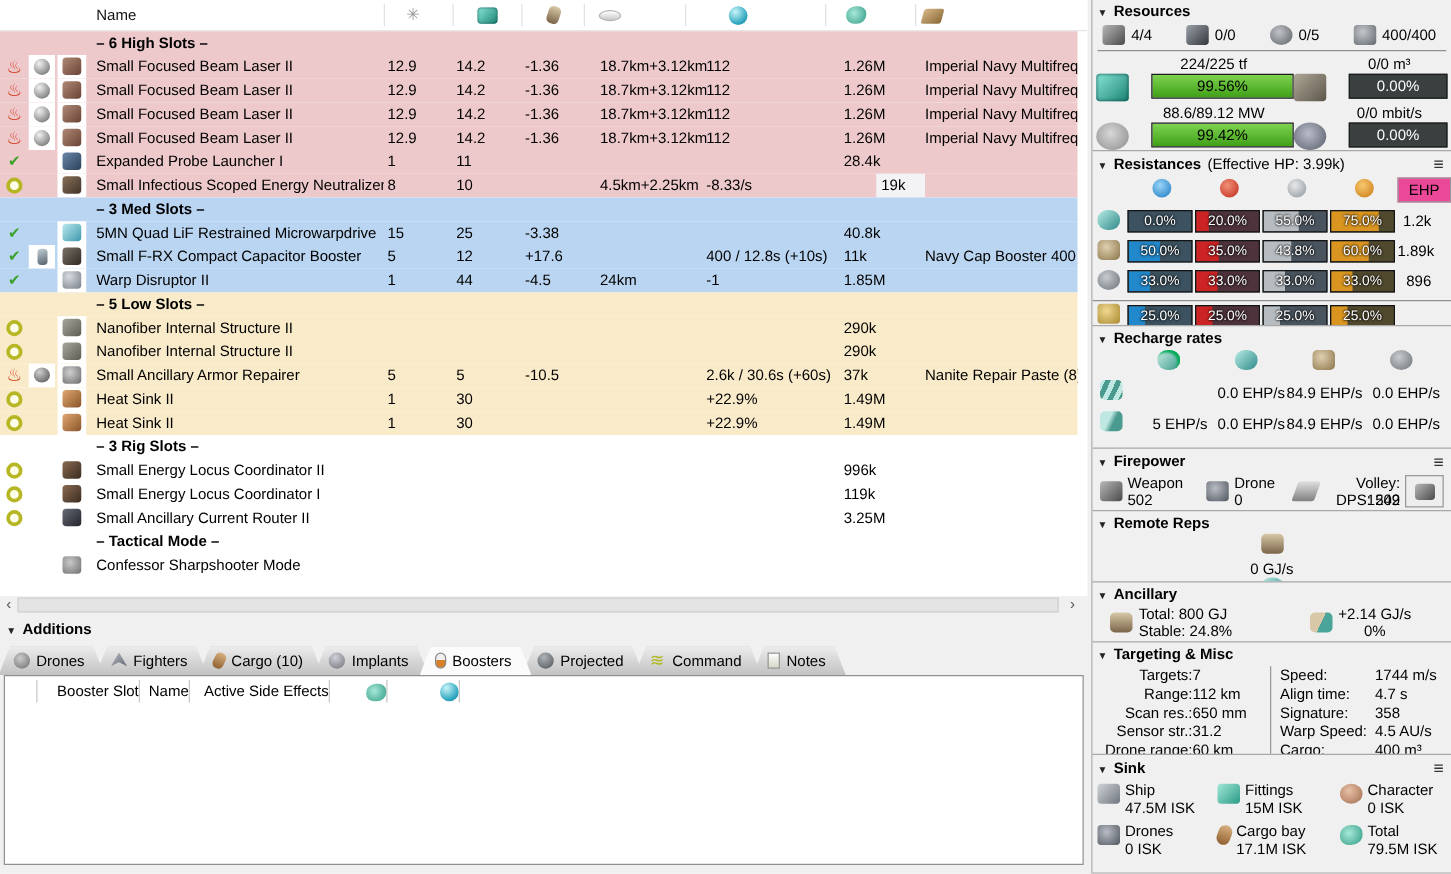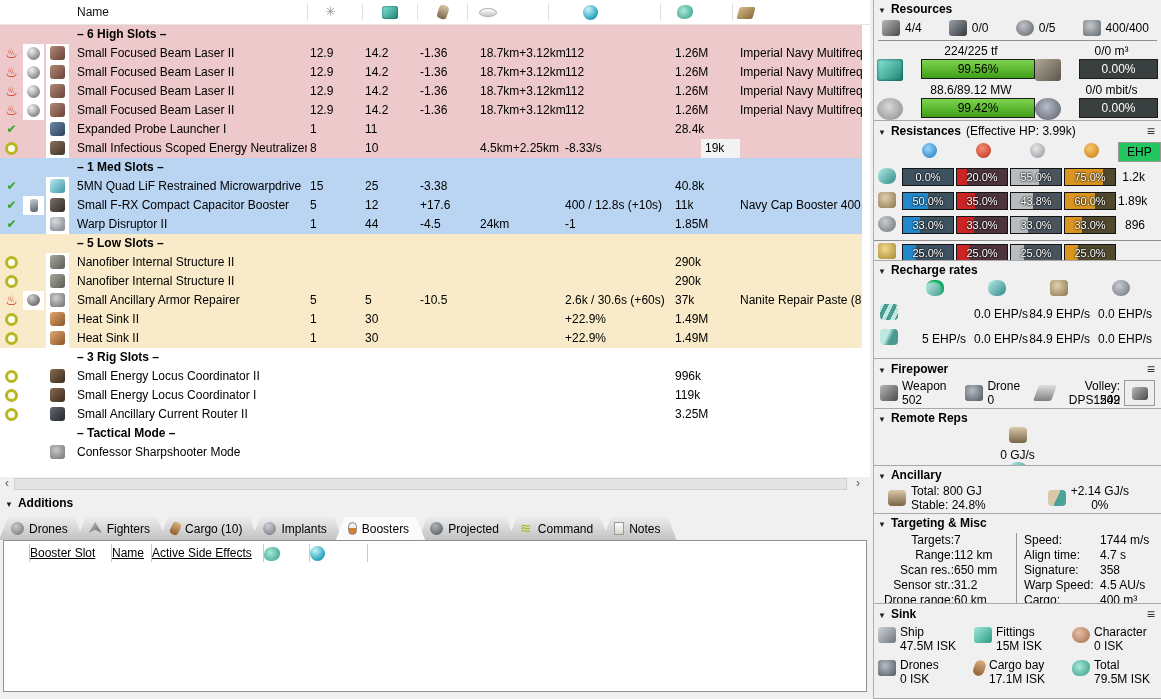--- a/index.html
+++ b/index.html
@@ -80,21 +80,21 @@
   .ti-drones-icon { background:radial-gradient(circle at 40% 35%,#cccccc,#6a6a6a); border-radius:50%; }
   .ti-fighters-icon { background:linear-gradient(135deg,#b8bcc4,#5a606c); clip-path:polygon(50% 0,100% 85%,50% 60%,0 85%); }
   .ti-cargo-icon { background:linear-gradient(#d8b080,#906030); border-radius:4px; width:9px; transform:rotate(25deg); }
   .ti-implants-icon { background:radial-gradient(circle at 40% 30%,#d0d0d8,#707078); border-radius:50%; }
   .ti-boosters-icon { width:9px; border-radius:5px; background:linear-gradient(180deg,#f0f0f0 45%,#d88028 45%); border:1px solid #888; }
   .ti-projected-icon { background:radial-gradient(circle at 40% 30%,#b0b4b8,#4a5054); border-radius:50%; }
   .ti-command-icon::before { content:"\224B"; color:#b0b818; font-size:14px; line-height:13px; }
   .ti-notes-icon { background:linear-gradient(#fdfdfd,#d8d8c8); border:1px solid #999; width:10px; }
   #add-box { position:absolute; left:3px; top:49px; width:864px; height:152px; background:#fff; border:1px solid #909090; }
   #boost-head { display:flex; height:24px; align-items:center; }
-  .bh-cell { height:18px; line-height:18px; border-right:1px solid #c8c8c8; text-align:left; overflow:hidden;text-decoration:underline; }
+  .bh-cell { height:18px; line-height:18px; border-right:1px solid #c8c8c8; text-align:right; overflow:hidden; }
 
   
   #right { position:absolute; left:873px; top:0; width:288px; height:699px; background:#f0f0f0; border-left:1px solid #b0b0b0; display:flex; flex-direction:column; }
   .sec { border-bottom:1px solid #a8a8a8; overflow:hidden; }
   #sec-resources { height:121px; } #sec-resist { height:140px; } #sec-recharge { height:98px; }
   #sec-fire { height:50px; } #sec-remote { height:57px; } #sec-cap { height:48px; }
   #sec-targ { height:90px; } #sec-price { flex:1; }
   .sec-h { display:flex; align-items:center; gap:5px; padding:2px 6px 1px 4px; font-weight:bold; }
   .sub { font-weight:normal; }
   .menu-ic { margin-left:auto; font-weight:normal; }
@@ -139,21 +139,21 @@
   .res-col-l { width:158px; } .res-col-r { flex:1; }
   .res-lbl { text-align:center; height:15px; padding-left:30px; }
   .res-line { display:flex; gap:18px; height:24px; }
   .pbar { flex:1; height:20px; border:1px solid #1c1c1c; text-align:center; line-height:18px; }
   .pbar.green { background:linear-gradient(#7ed34f,#3f9f17); color:#000; }
   .pbar.dark { background:#3a4040; color:#fff; }
 
   .r-head { display:flex; align-items:center; padding:2px 4px 3px 4px; }
   .r-sp { width:24px; flex:none; }
   .r-col { width:54px; flex:none; text-align:center; }
-  .ehp-btn { margin-left:auto; margin-right:2px; border:1px solid #999; background:#22c55e; padding:2px 8px; font-size:12px; }
+  .ehp-btn { margin-left:auto; margin-right:2px; border:1px solid #999; background:#ec4899; padding:2px 8px; font-size:12px; }
   .r-row { display:flex; align-items:center; padding:1px 4px; height:24px; }
   .r-row.divider { border-top:1px solid #909090; margin-top:3px; }
   .rbar { position:relative; width:52px; height:18px; border:1px solid #141414; margin-right:2px; flex:none; overflow:hidden; }
   .rbar i { position:absolute; left:0; top:0; bottom:0; }
   .rbar b { position:absolute; inset:0; text-align:center; line-height:16px; font-size:11px; font-weight:normal; color:#fff; text-shadow:0 0 2px #000,0 0 2px #000; }
   .rb-em { background:#3c5260; } .rb-em i { background:#2288cc; }
   .rb-thermal { background:#4e333c; } .rb-thermal i { background:#cc2424; }
   .rb-kinetic { background:#49545e; } .rb-kinetic i { background:#b7bcc0; }
   .rb-explosive { background:#51492e; } .rb-explosive i { background:#d99520; }
   .r-ehp { flex:1; text-align:right; padding-right:12px; }
@@ -283,21 +283,21 @@
           <span class="st st-offline"></span>
           <span class="modi ic-energy-neutralizer"></span>
           <span class="cv c-name">Small Infectious Scoped Energy Neutralizer</span>
           <span class="cv c-pg">8</span>
           <span class="cv c-cpu">10</span>
           <span class="cv c-range">4.5km+2.25km</span>
           <span class="cv c-misc">-8.33/s</span>
           <span class="cv c-price hl">19k</span>
         </div>
         <div class="frow g-med">
-          <span class="gname">– 1 Med Slots –</span>
+          <span class="gname">– 3 Med Slots –</span>
         </div>
         <div class="frow g-med">
           <span class="st st-active"></span>
           <span class="modi ic-microwarpdrive"></span>
           <span class="cv c-name">5MN Quad LiF Restrained Microwarpdrive</span>
           <span class="cv c-pg">15</span>
           <span class="cv c-cpu">25</span>
           <span class="cv c-cap">-3.38</span>
           <span class="cv c-price">40.8k</span>
         </div>

